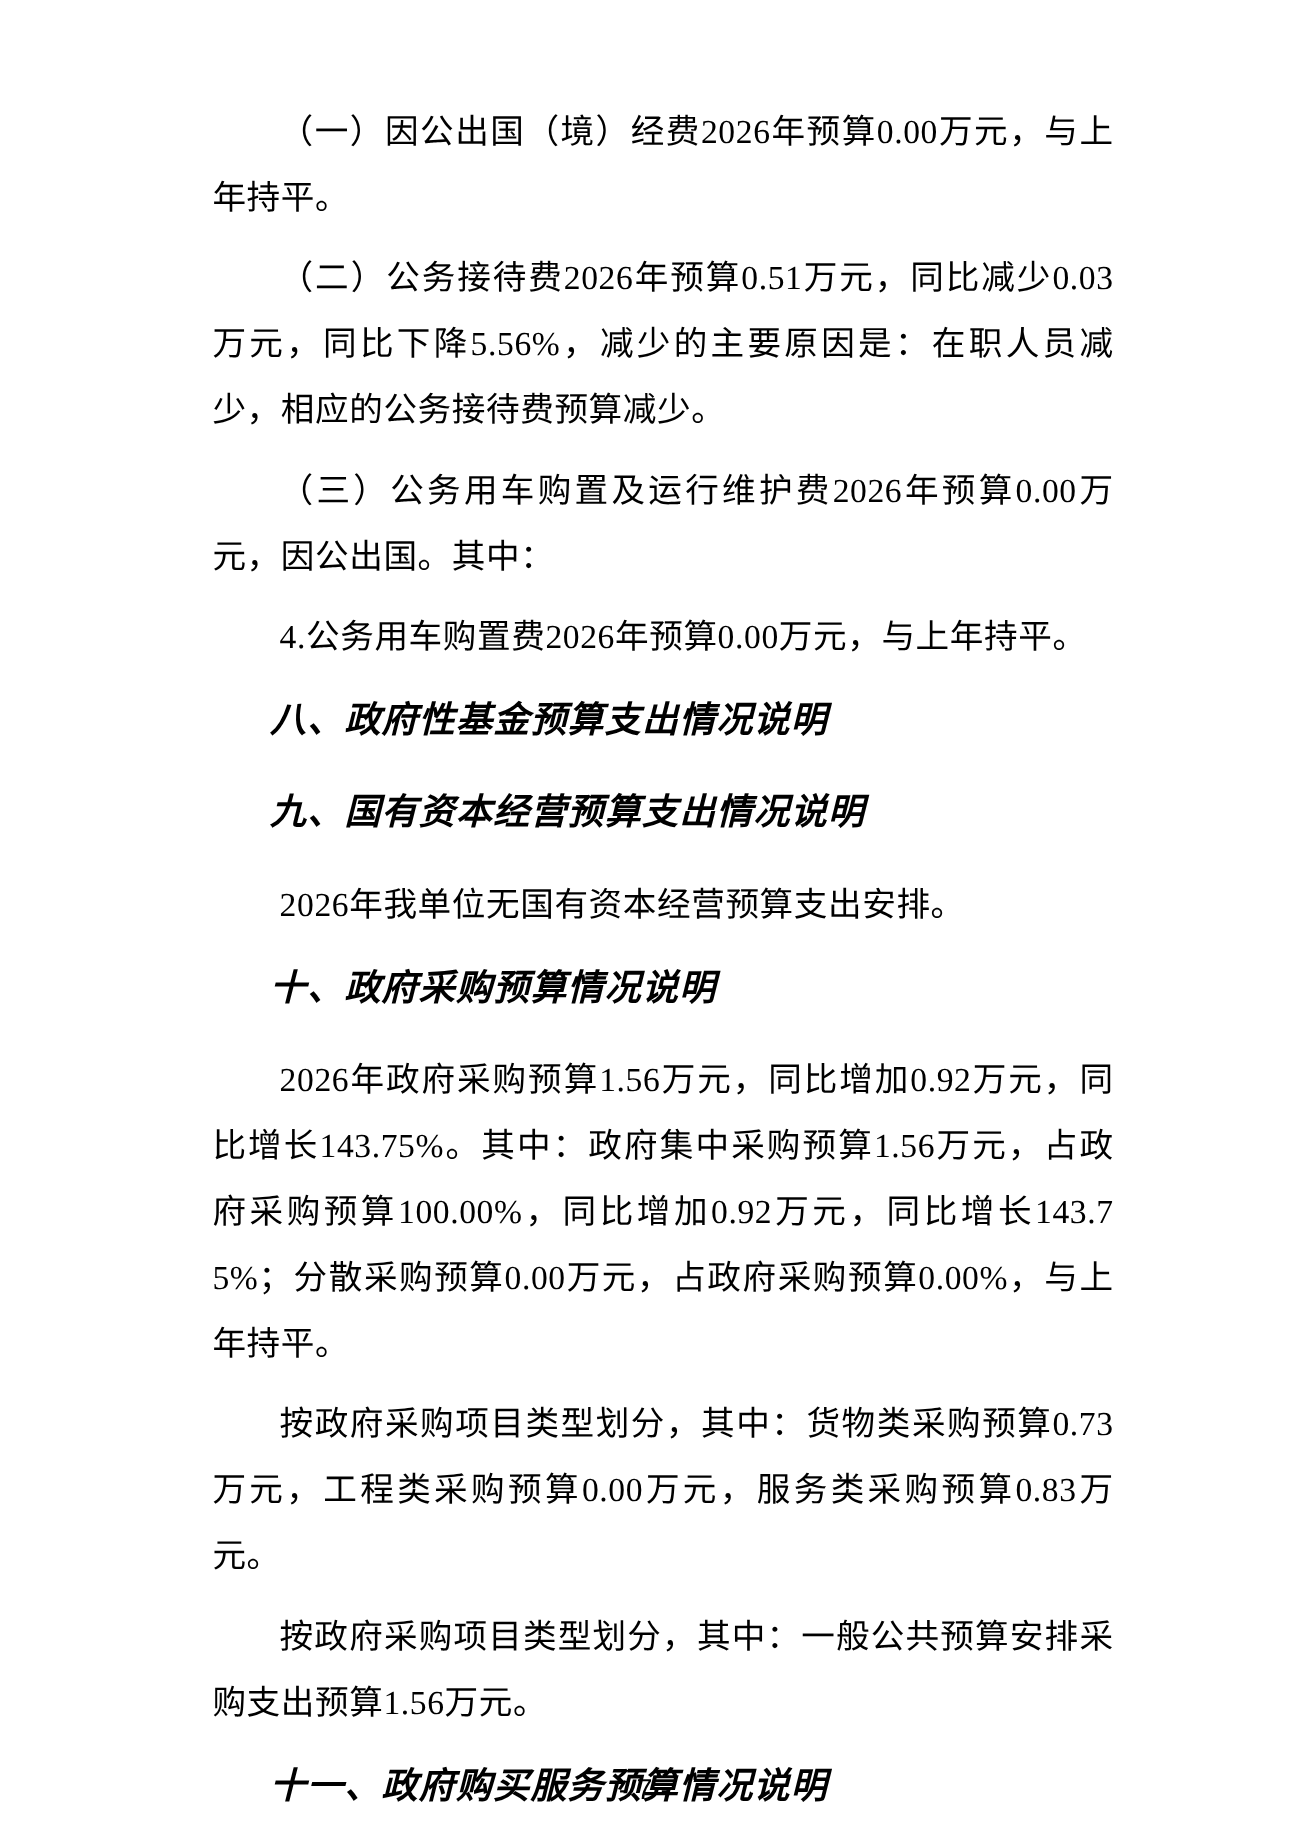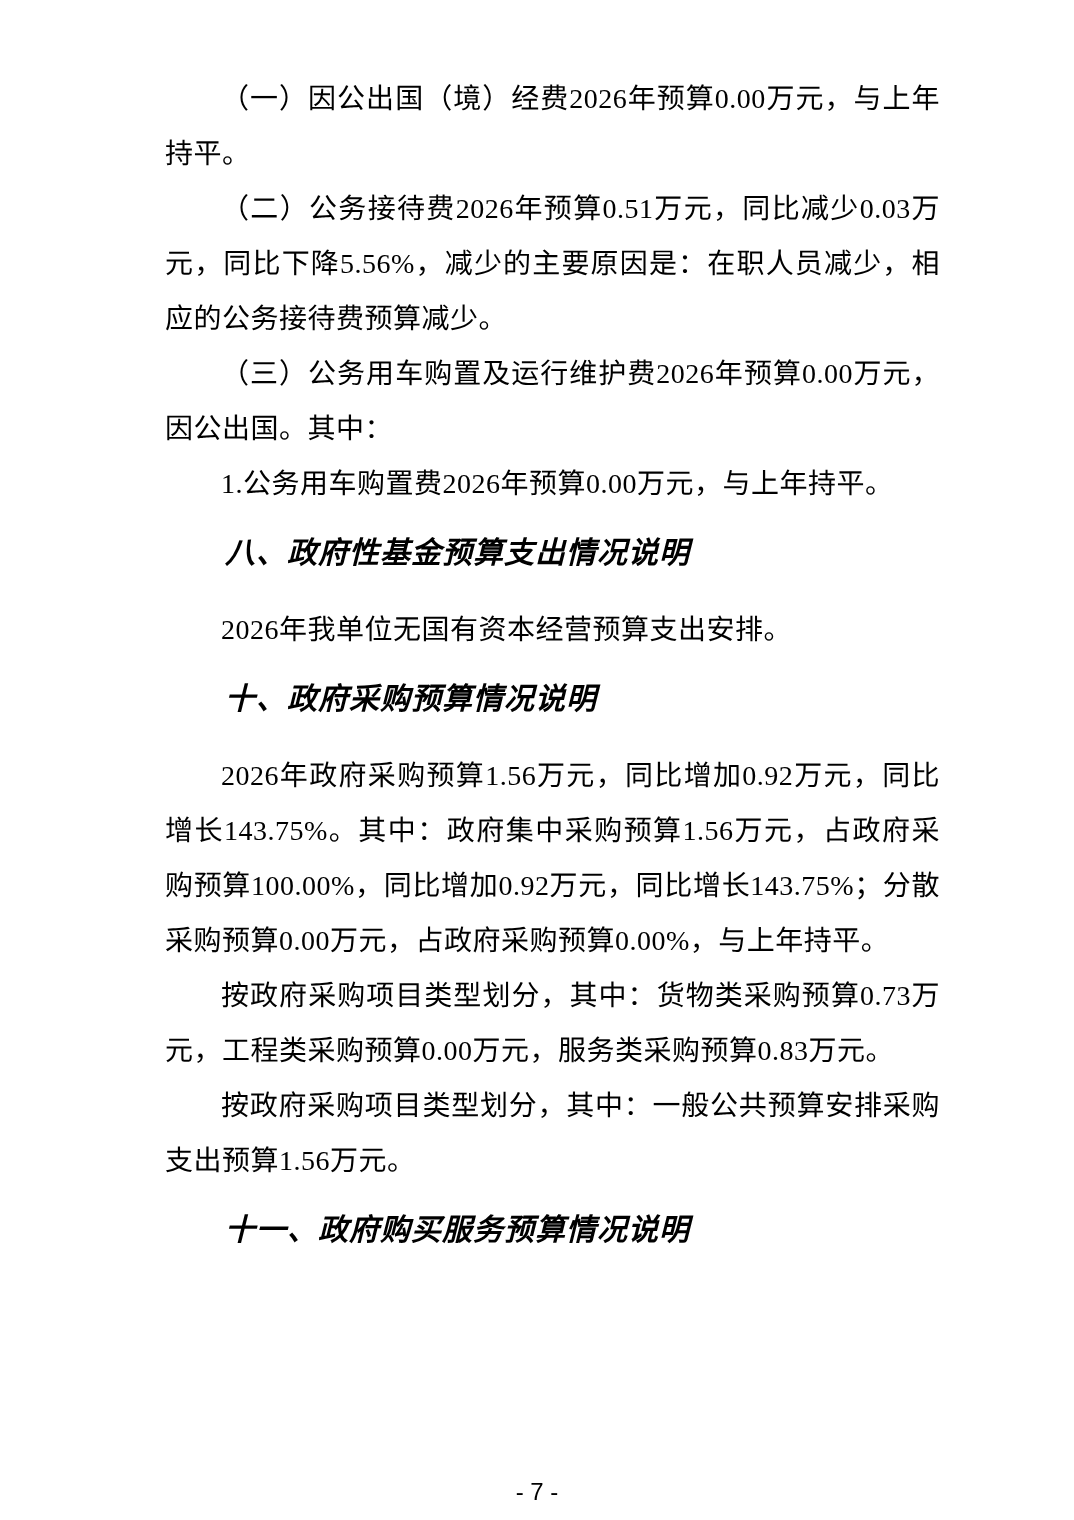--- a/index.html
+++ b/index.html
@@ -13,21 +13,21 @@
     overflow: hidden;
   }
   .page {
     box-sizing: border-box;
     width: 1074px;
     height: 1520px;
     padding: 71px 134px 60px 165px;
     position: relative;
   }
   .para {
-    margin: 0;
+    margin: 12px;
     font-size: 28px;
     line-height: 55px;
     text-align: justify;
     text-indent: 2em;
     letter-spacing: 0.5px;
     word-break: break-all;
   }
   .heading {
     margin: 14px 0 22px 0;
     font-size: 30px;
@@ -55,26 +55,27 @@
 <body>
 
 <div class="page">
 
   <p class="para">（一）因公出国（境）经费2026年预算0.00万元，与上年持平。</p>
 
   <p class="para">（二）公务接待费2026年预算0.51万元，同比减少0.03万元，同比下降5.56%，减少的主要原因是：在职人员减少，相应的公务接待费预算减少。</p>
 
   <p class="para">（三）公务用车购置及运行维护费2026年预算0.00万元，因公出国。其中：</p>
 
-  <p class="para">1.公务用车购置费2026年预算0.00万元，与上年持平。</p>
+  <p class="para">4.公务用车购置费2026年预算0.00万元，与上年持平。</p>
 
 
   <h2 class="heading">八、政府性基金预算支出情况说明</h2>
 
 
+  <h2 class="heading">九、国有资本经营预算支出情况说明</h2>
 
   <p class="para">2026年我单位无国有资本经营预算支出安排。</p>
 
   <h2 class="heading">十、政府采购预算情况说明</h2>
 
   <p class="para">2026年政府采购预算1.56万元，同比增加0.92万元，同比增长143.75%。其中：政府集中采购预算1.56万元，占政府采购预算100.00%，同比增加0.92万元，同比增长143.75%；分散采购预算0.00万元，占政府采购预算0.00%，与上年持平。</p>
 
   <p class="para">按政府采购项目类型划分，其中：货物类采购预算0.73万元，工程类采购预算0.00万元，服务类采购预算0.83万元。</p>
 
   <p class="para">按政府采购项目类型划分，其中：一般公共预算安排采购支出预算1.56万元。</p>

